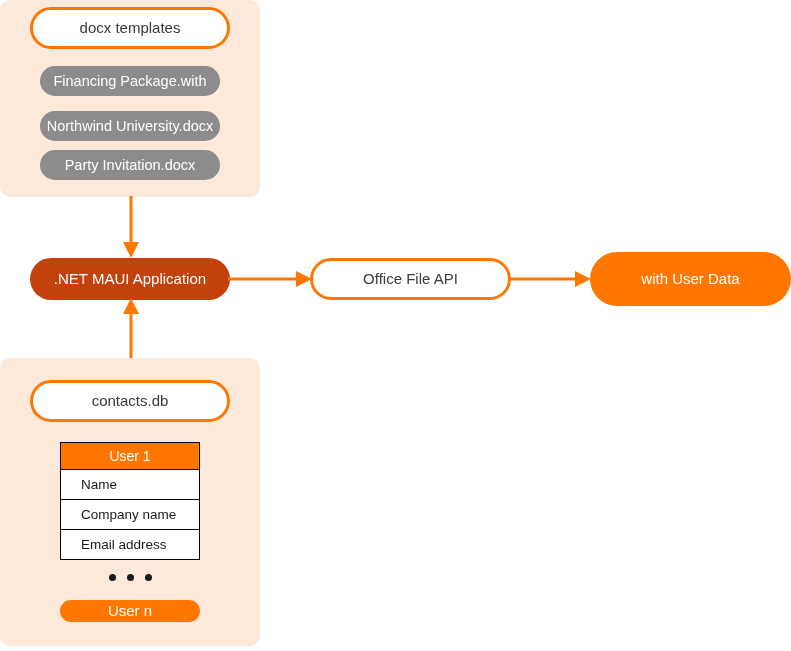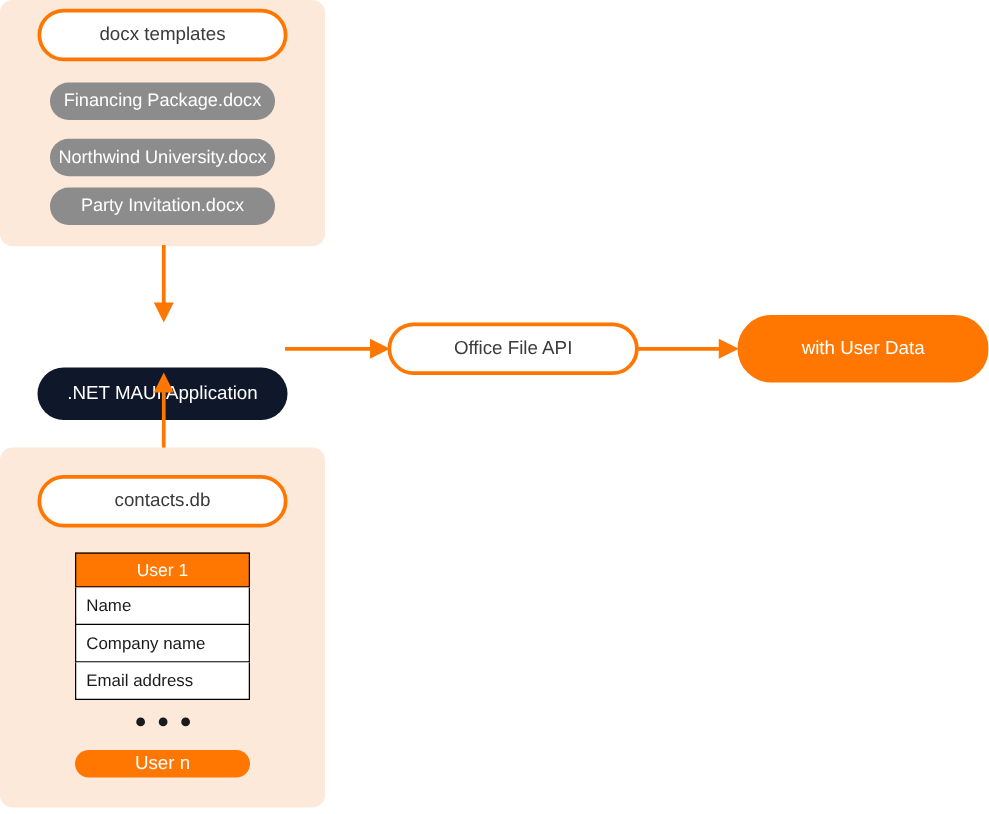--- a/index.html
+++ b/index.html
@@ -47,25 +47,24 @@
   }
 
   .node-gray {
     background: #8c8c8c;
     border-radius: 999px;
     color: #ffffff;
     font-size: 14.5px;
   }
 
   .node-blue {
-    background: #0f172a;
+    background: #c2410c;
     border-radius: 999px;
     color: #ffffff;
     font-size: 15px;
-    margin-top: 36px;
   }
 
   .node-orange {
     background: #ff7700;
     border-radius: 999px;
     color: #ffffff;
     font-size: 15px;
   }
 
   
@@ -101,21 +100,21 @@
     border: 1px solid #000000;
   }
   .table-row {
     box-sizing: border-box;
     height: 30px;
     background: #ffffff;
     color: #1a1a1a;
     font-size: 13.5px;
     display: flex;
     align-items: center;
-    padding-left: 8px;
+    padding-left: 20px;
     border: 1px solid #000000;
     border-top: none;
   }
 
   
   #ellipsis-dots {
     position: absolute;
     left: 60px;
     top: 570px;
     width: 140px;
@@ -144,21 +143,21 @@
 </style>
 </head>
 <body>
 
 <div id="diagram-root">
 
   <div class="panel" id="panel-templates"></div>
 
   <div class="node node-outline" id="node-docx-templates">docx templates</div>
 
-  <div class="node node-gray" id="node-file-financing">Financing Package.docx</div>
+  <div class="node node-gray" id="node-file-financing">Financing Package.with</div>
 
   <div class="node node-gray" id="node-file-party">Party Invitation.docx</div>
 
   <div class="node node-gray" id="node-file-northwind">Northwind University.docx</div>
 
   <svg class="arrow-svg" id="arrow-templates-to-app" viewBox="0 0 26 64">
     <line x1="13" y1="0" x2="13" y2="50" stroke="#ff7700" stroke-width="3"></line>
     <polygon points="13,62 5,46 21,46" fill="#ff7700"></polygon>
   </svg>
 

